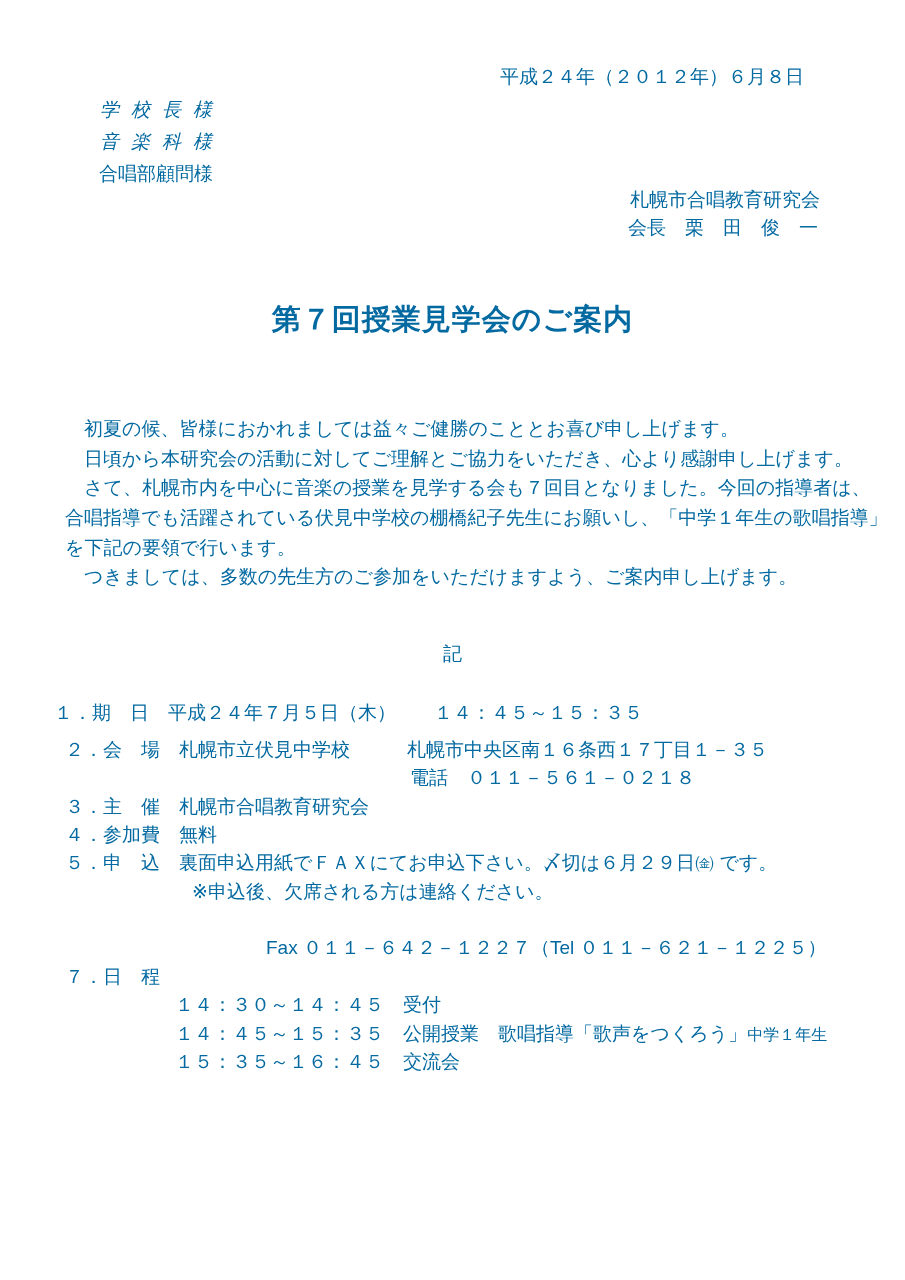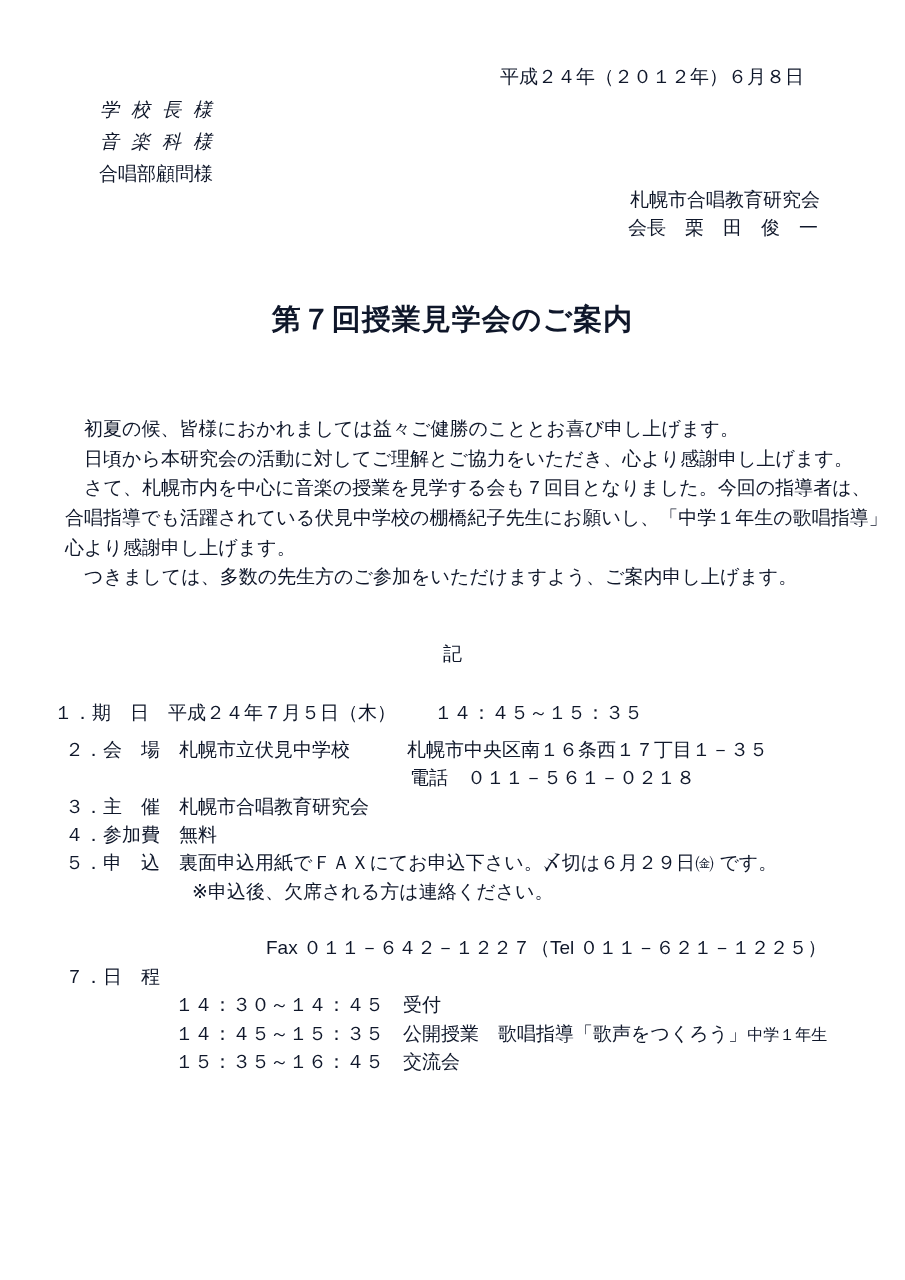--- a/index.html
+++ b/index.html
@@ -3,21 +3,21 @@
 <meta charset="utf-8">
 <style>
   * { margin: 0; padding: 0; box-sizing: border-box; }
   html, body { background: #e8e8e8; }
   .page {
     position: relative;
     width: 905px;
     height: 1280px;
     margin: 0 auto;
     background: #ffffff;
-    color: #0f172a;
+    color: #0369a1;
     font-family: "Liberation Sans", "DejaVu Sans", sans-serif;
     font-size: 19px;
     overflow: hidden;
   }
   .line {
     position: absolute;
     white-space: pre;
     line-height: 1.2;
   }
   .spaced { letter-spacing: 12px; font-style: italic; }
@@ -51,21 +51,21 @@
 
   <div class="line" style="left:630px; top:189px">札幌市合唱教育研究会</div>
   <div class="line" style="left:628px; top:217px">会長　栗　田　俊　一</div>
 
   <h1 class="doc-title">第７回授業見学会のご案内</h1>
 
   <div class="line" style="left:65px; top:418px">　初夏の候、皆様におかれましては益々ご健勝のこととお喜び申し上げます。</div>
   <div class="line" style="left:65px; top:448px">　日頃から本研究会の活動に対してご理解とご協力をいただき、心より感謝申し上げます。</div>
   <div class="line" style="left:65px; top:477px">　さて、札幌市内を中心に音楽の授業を見学する会も７回目となりました。今回の指導者は、</div>
   <div class="line" style="left:65px; top:507px">合唱指導でも活躍されている伏見中学校の棚橋紀子先生にお願いし、「中学１年生の歌唱指導」</div>
-  <div class="line" style="left:65px; top:537px">心より感謝申し上げます。</div>
+  <div class="line" style="left:65px; top:537px">を下記の要領で行います。</div>
   <div class="line" style="left:65px; top:566px">　つきましては、多数の先生方のご参加をいただけますよう、ご案内申し上げます。</div>
 
   <div class="line centered" style="top:643px">記</div>
 
   <div class="line" style="left:54px; top:702px">１．期　日　平成２４年７月５日（木）　　１４：４５～１５：３５</div>
   <div class="line" style="left:65px; top:739px">２．会　場　札幌市立伏見中学校　　　札幌市中央区南１６条西１７丁目１－３５</div>
   <div class="line" style="left:410px; top:767px">電話　０１１－５６１－０２１８</div>
   <div class="line" style="left:65px; top:796px">３．主　催　札幌市合唱教育研究会</div>
   <div class="line" style="left:65px; top:824px">４．参加費　無料</div>
   <div class="line" style="left:65px; top:852px">５．申　込　裏面申込用紙でＦＡＸにてお申込下さい。〆切は６月２９日㈮ です。</div>

